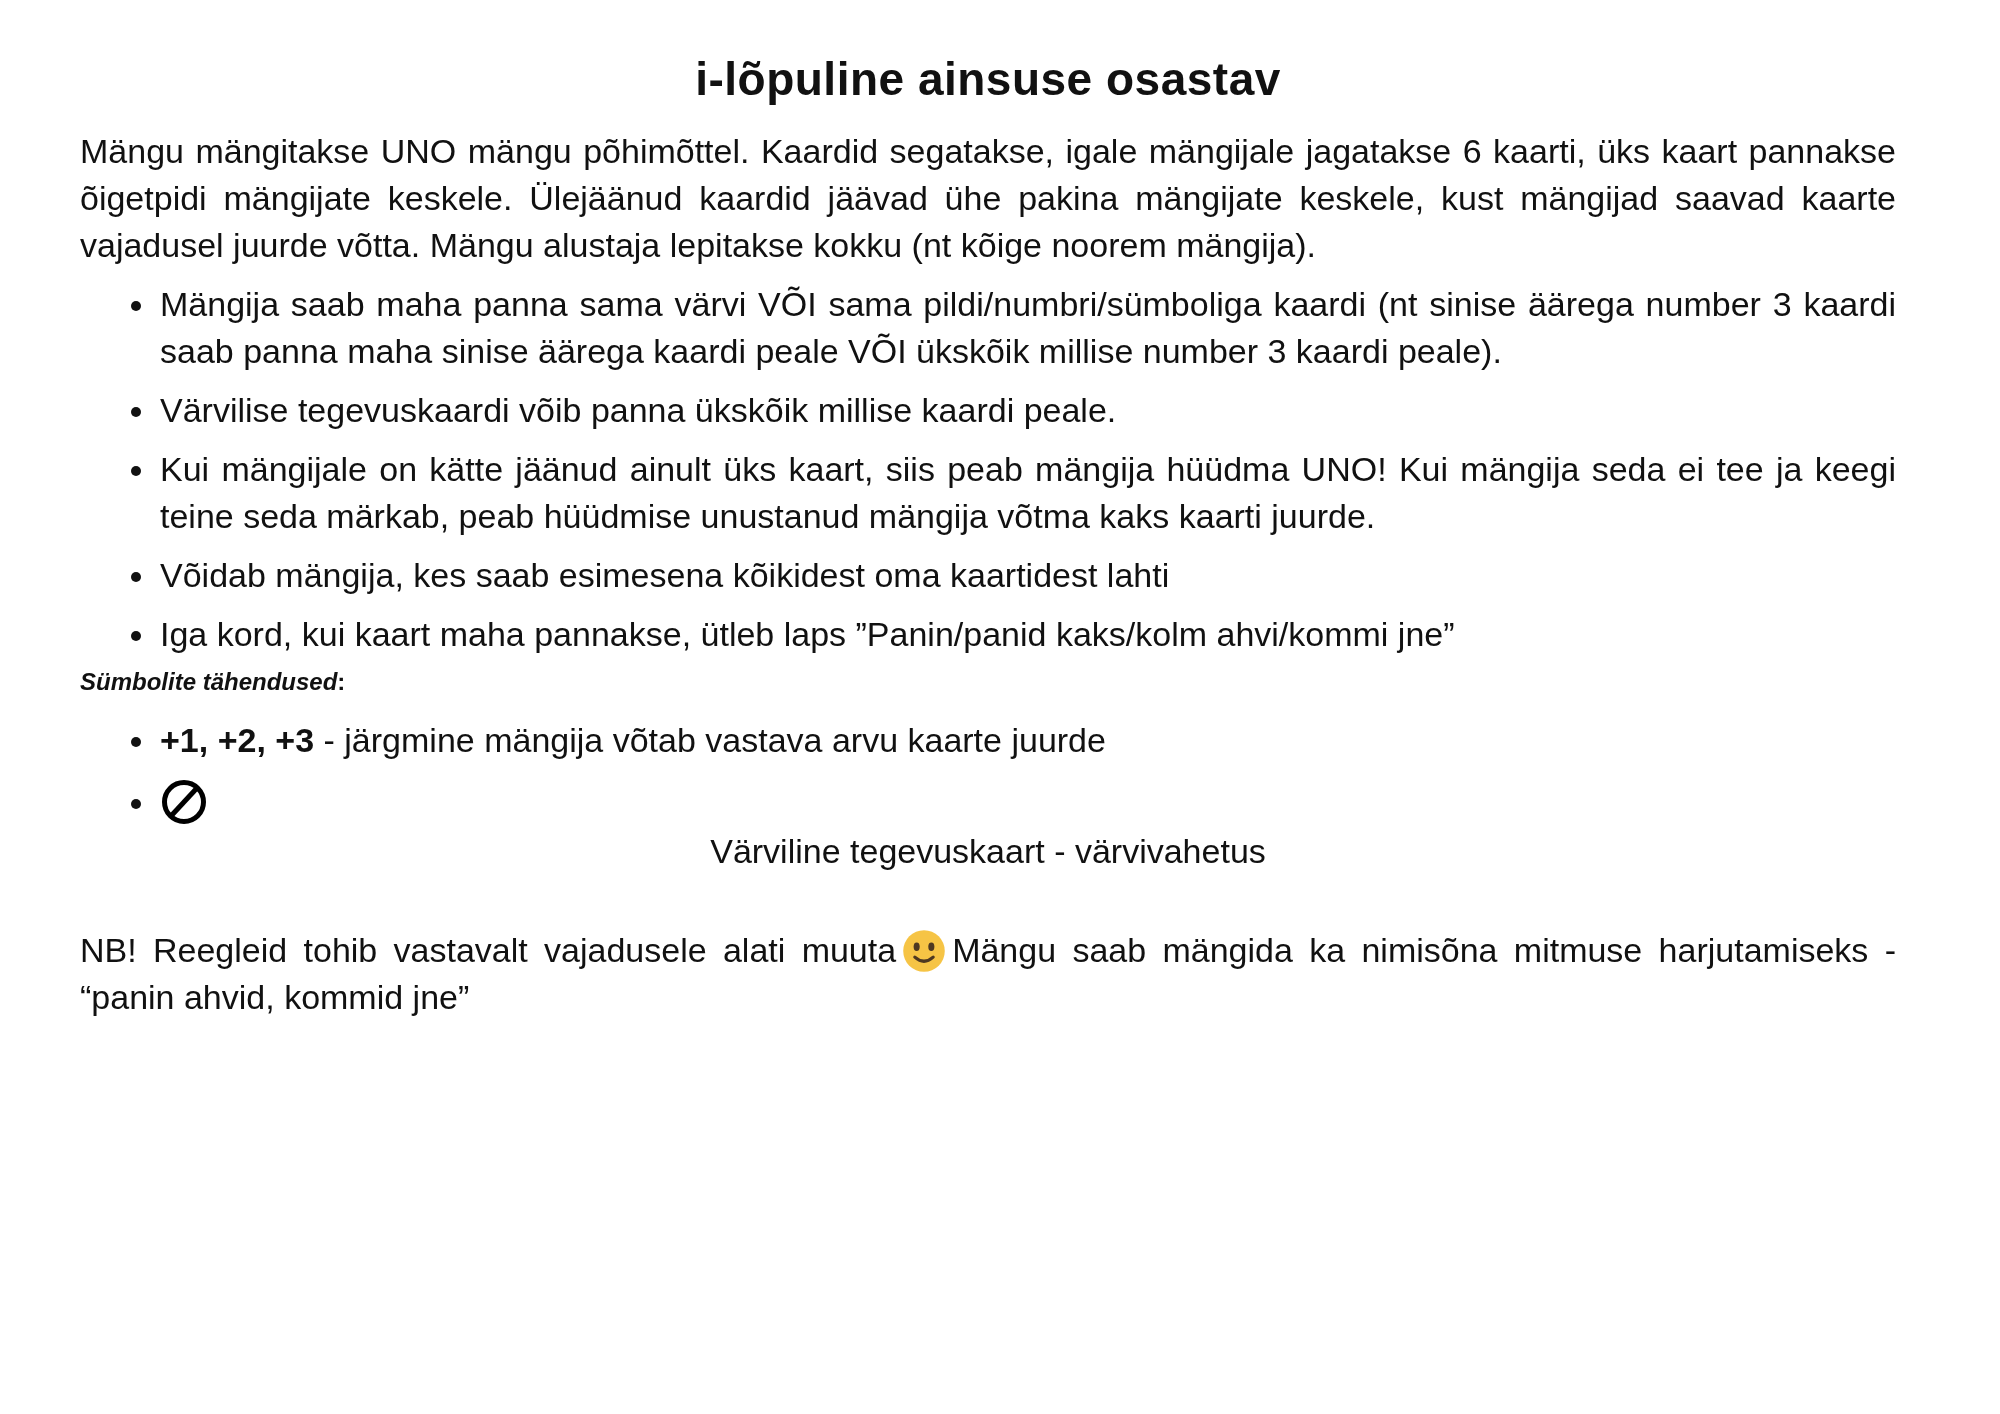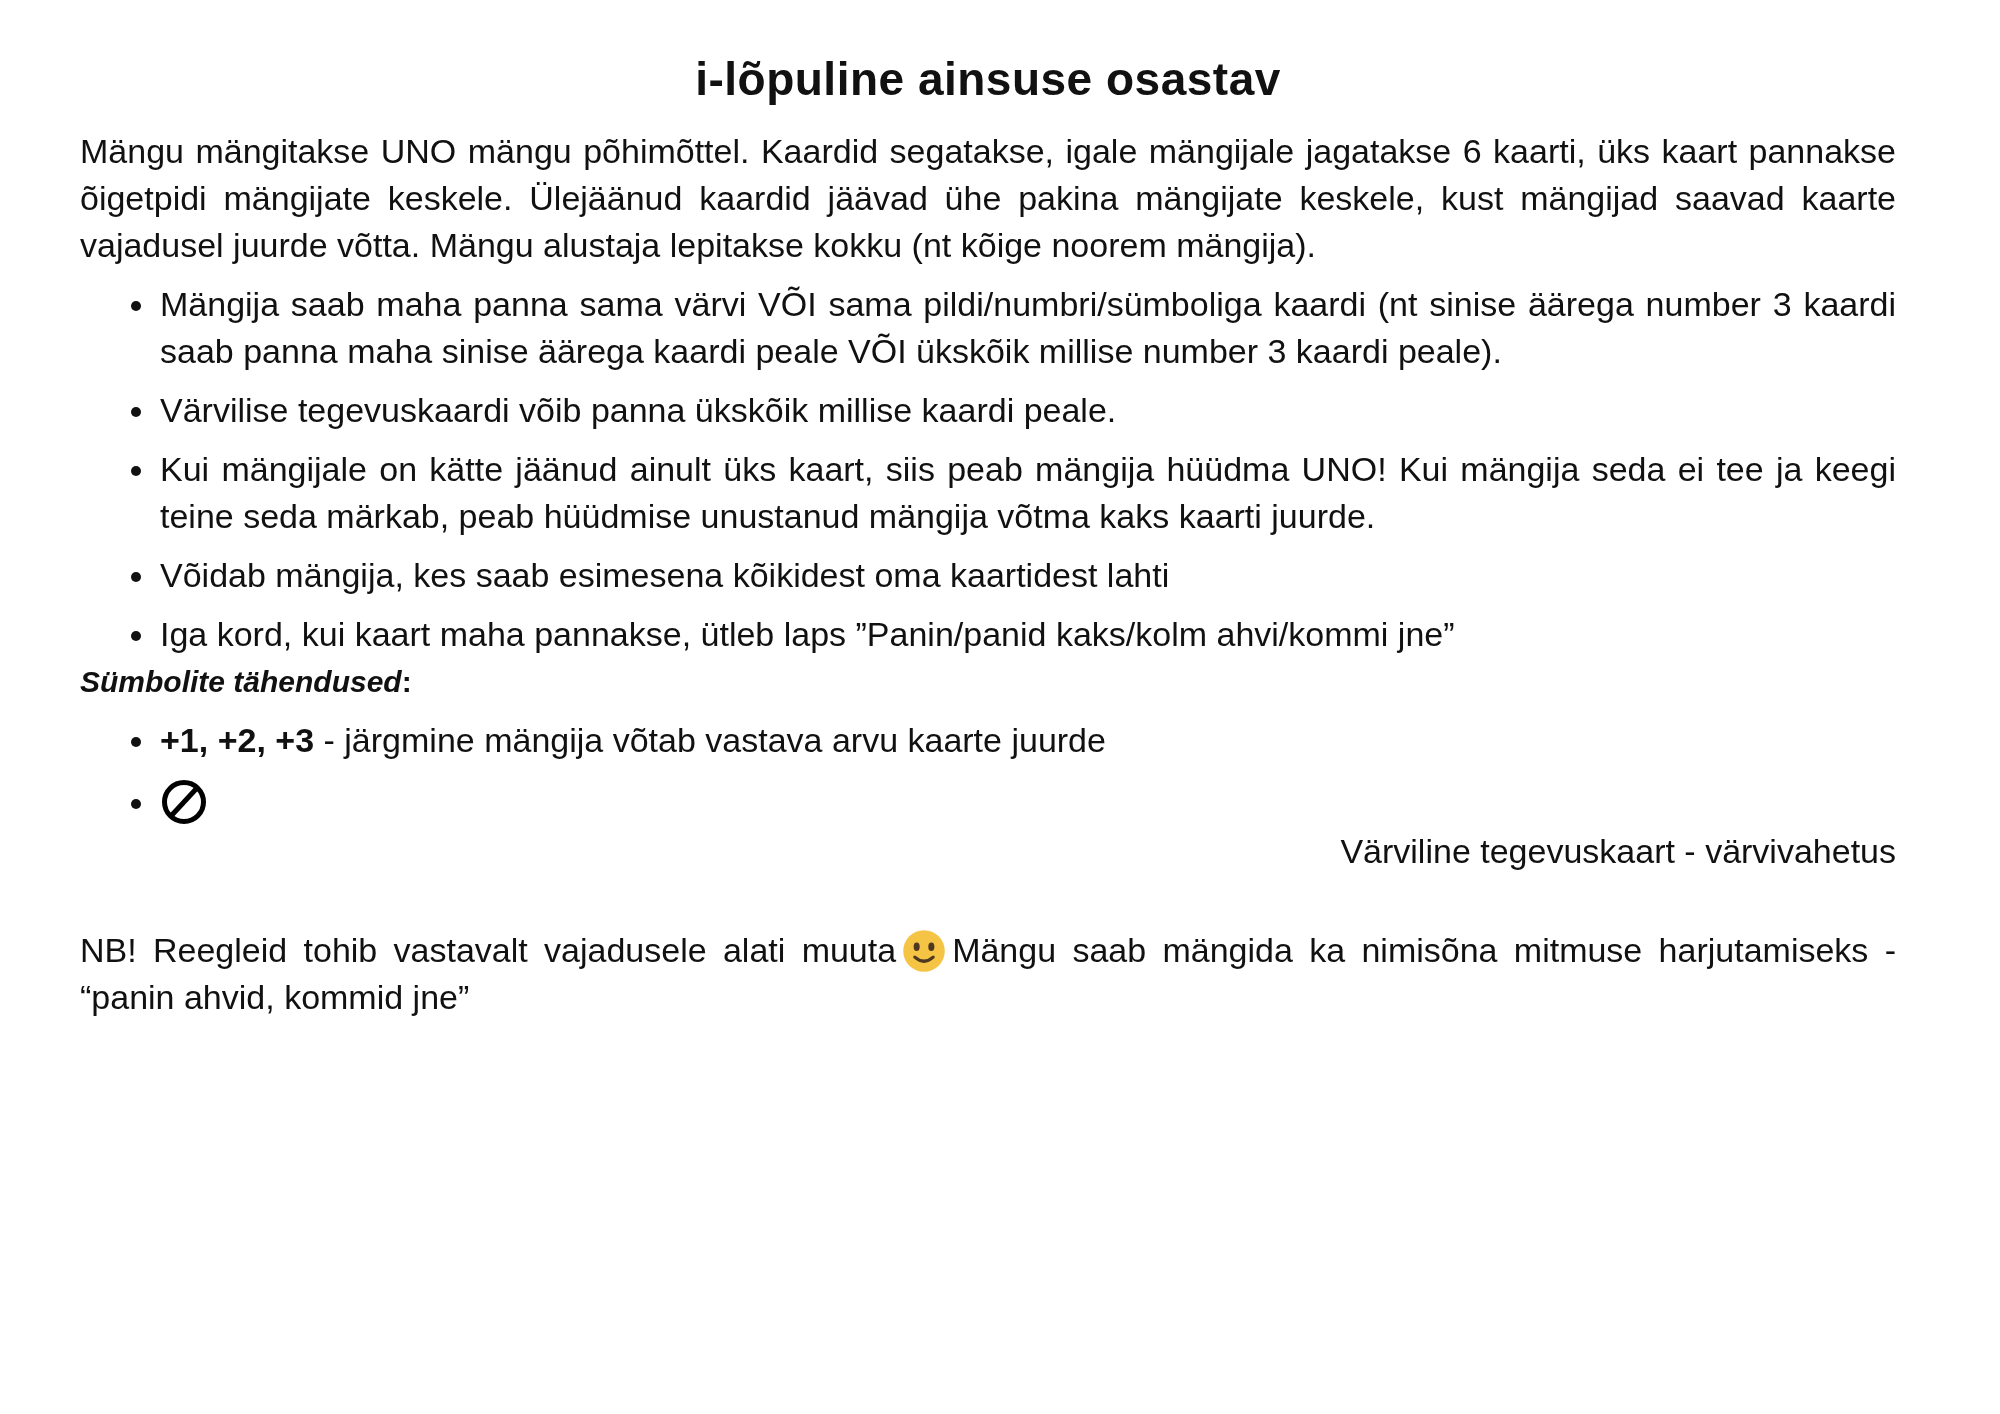--- a/index.html
+++ b/index.html
@@ -38,34 +38,34 @@
   }
   ul.rules li, ul.symbols li {
     text-align: justify;
     padding-left: 2px;
     margin-top: 12px;
   }
   ul.symbols li { text-align: left; }
   .symbols-heading {
     font-weight: 700;
     font-style: italic;
-    font-size: 30px;
+    font-size: 24px;
     line-height: 47px;
     margin: 0;
   }
   .symbols-heading .colon { font-style: normal; }
   .bold { font-weight: 700; }
   .icon-line { line-height: 52px; }
   .skip-icon-svg {
     vertical-align: -12px;
     margin-right: 10px;
   }
   .color-card-line {
     margin: 0;
-    text-align: right;
+    text-align: center;
   }
   p.nb {
     margin: 52px 0 0 0;
     text-align: justify;
   }
   .smiley-svg {
     vertical-align: -11px;
     margin: 0 6px;
   }
 </style>

